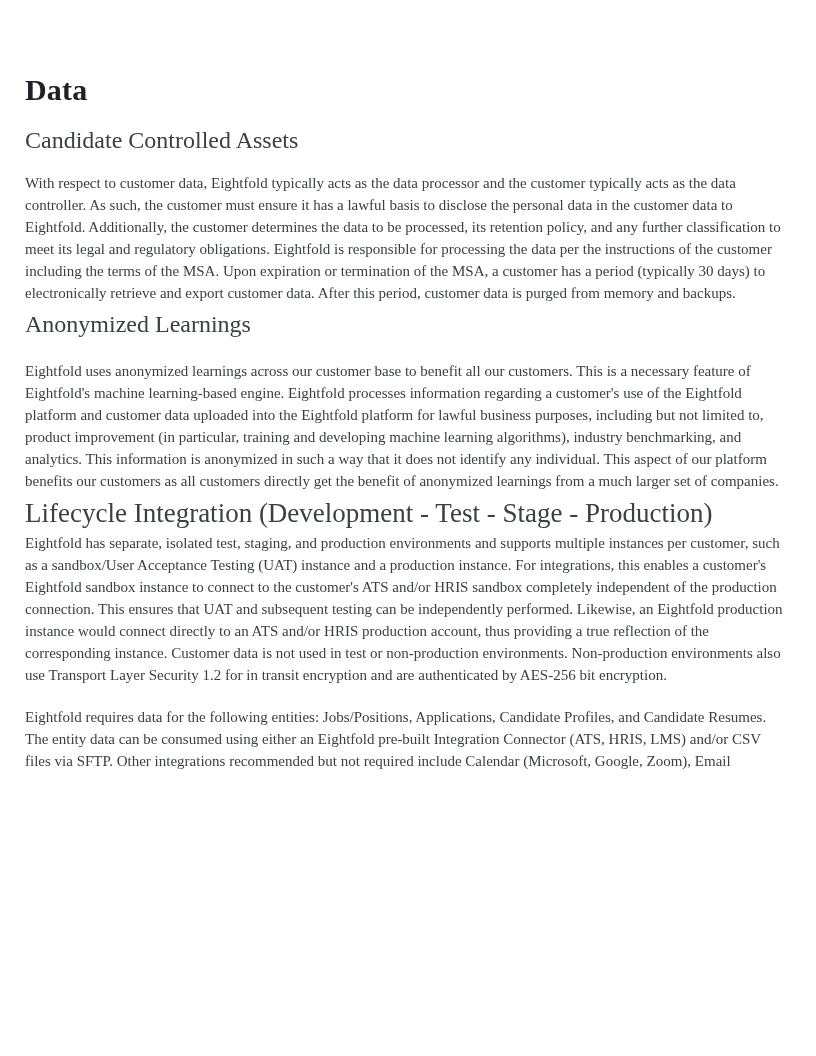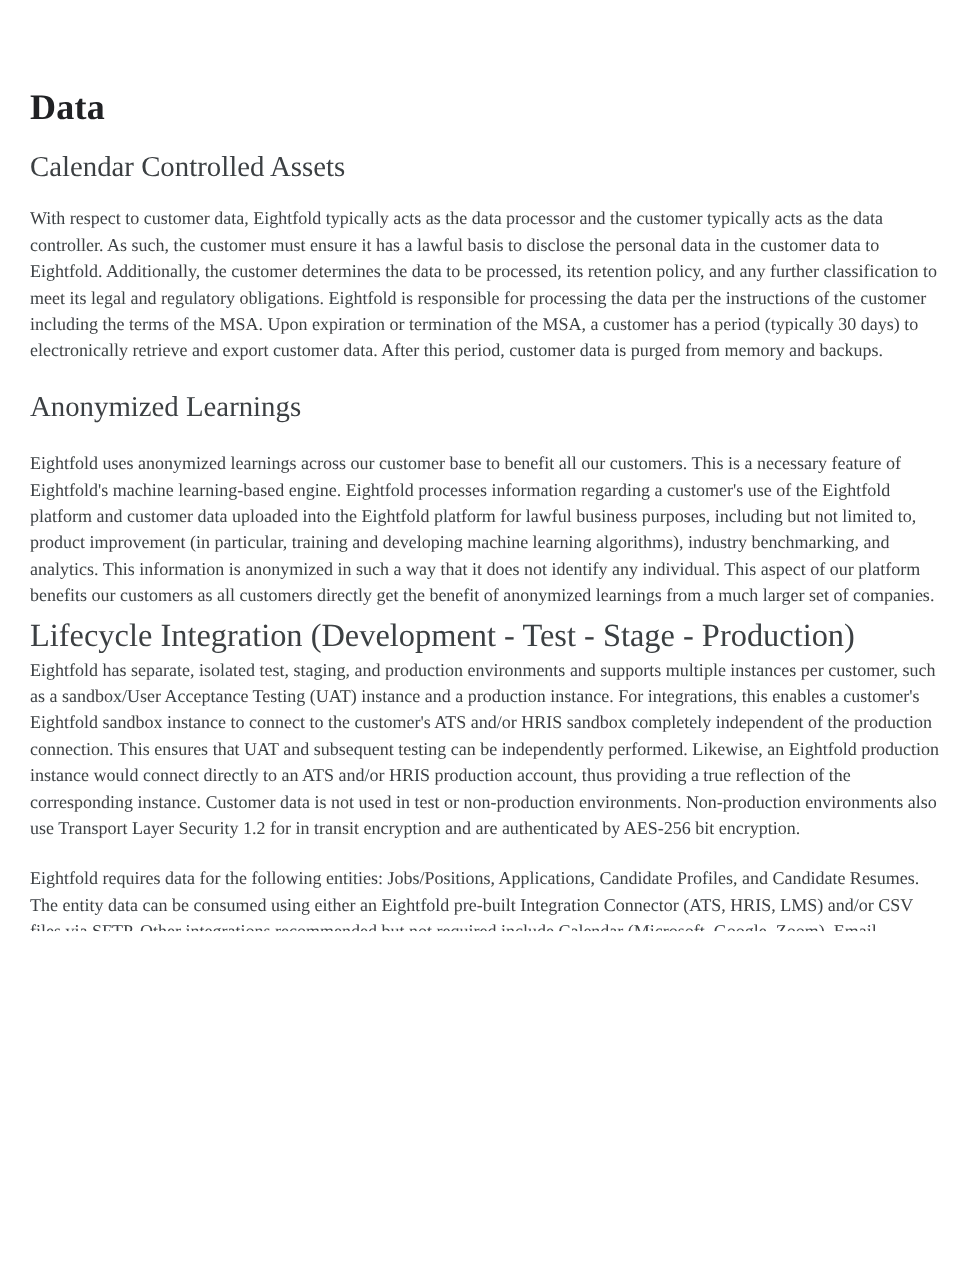--- a/index.html
+++ b/index.html
@@ -35,21 +35,21 @@
     font-size: 24px;
     line-height: 32px;
     font-weight: 400;
     color: #3c4043;
   }
   .section-heading.wide {
     font-size: 27px;
     line-height: 34px;
     margin-top: 4px;
   }
-  .section-heading.al { margin-top: 20px; }
+  .section-heading.al { margin-top: 4px; }
   .section-heading.di { margin-top: 8px; }
   .body-para {
     margin: 16px 0 0 0;
     font-size: 15px;
     line-height: 22px;
     font-weight: 400;
     color: #3c4043;
     text-align: left;
   }
   .body-para.p2 { margin-top: 20px; }
@@ -71,21 +71,21 @@
 </style>
 </head>
 <body>
 
 <div class="page">
   <div class="content">
 
     <h1 class="doc-title">Data</h1>
 
     <section>
-      <h2 class="section-heading">Calendar Controlled Assets</h2>
+      <h2 class="section-heading">Candidate Controlled Assets</h2>
       <p class="body-para">With respect to customer data, Eightfold typically acts as the data processor and the customer typically acts as the data controller. As such, the customer must ensure it has a lawful basis to disclose the personal data in the customer data to Eightfold. Additionally, the customer determines the data to be processed, its retention policy, and any further classification to meet its legal and regulatory obligations. Eightfold is responsible for processing the data per the instructions of the customer including the terms of the MSA. Upon expiration or termination of the MSA, a customer has a period (typically 30 days) to electronically retrieve and export customer data. After this period, customer data is purged from memory and backups.</p>
     </section>
 
     <section>
       <h2 class="section-heading al">Anonymized Learnings</h2>
       <p class="body-para p2">Eightfold uses anonymized learnings across our customer base to benefit all our customers. This is a necessary feature of Eightfold's machine learning-based engine. Eightfold processes information regarding a customer's use of the Eightfold platform and customer data uploaded into the Eightfold platform for lawful business purposes, including but not limited to, product improvement (in particular, training and developing machine learning algorithms), industry benchmarking, and analytics. This information is anonymized in such a way that it does not identify any individual. This aspect of our platform benefits our customers as all customers directly get the benefit of anonymized learnings from a much larger set of companies.</p>
     </section>
 
     <section>
       <h2 class="section-heading wide">Lifecycle Integration (Development - Test - Stage - Production)</h2>

